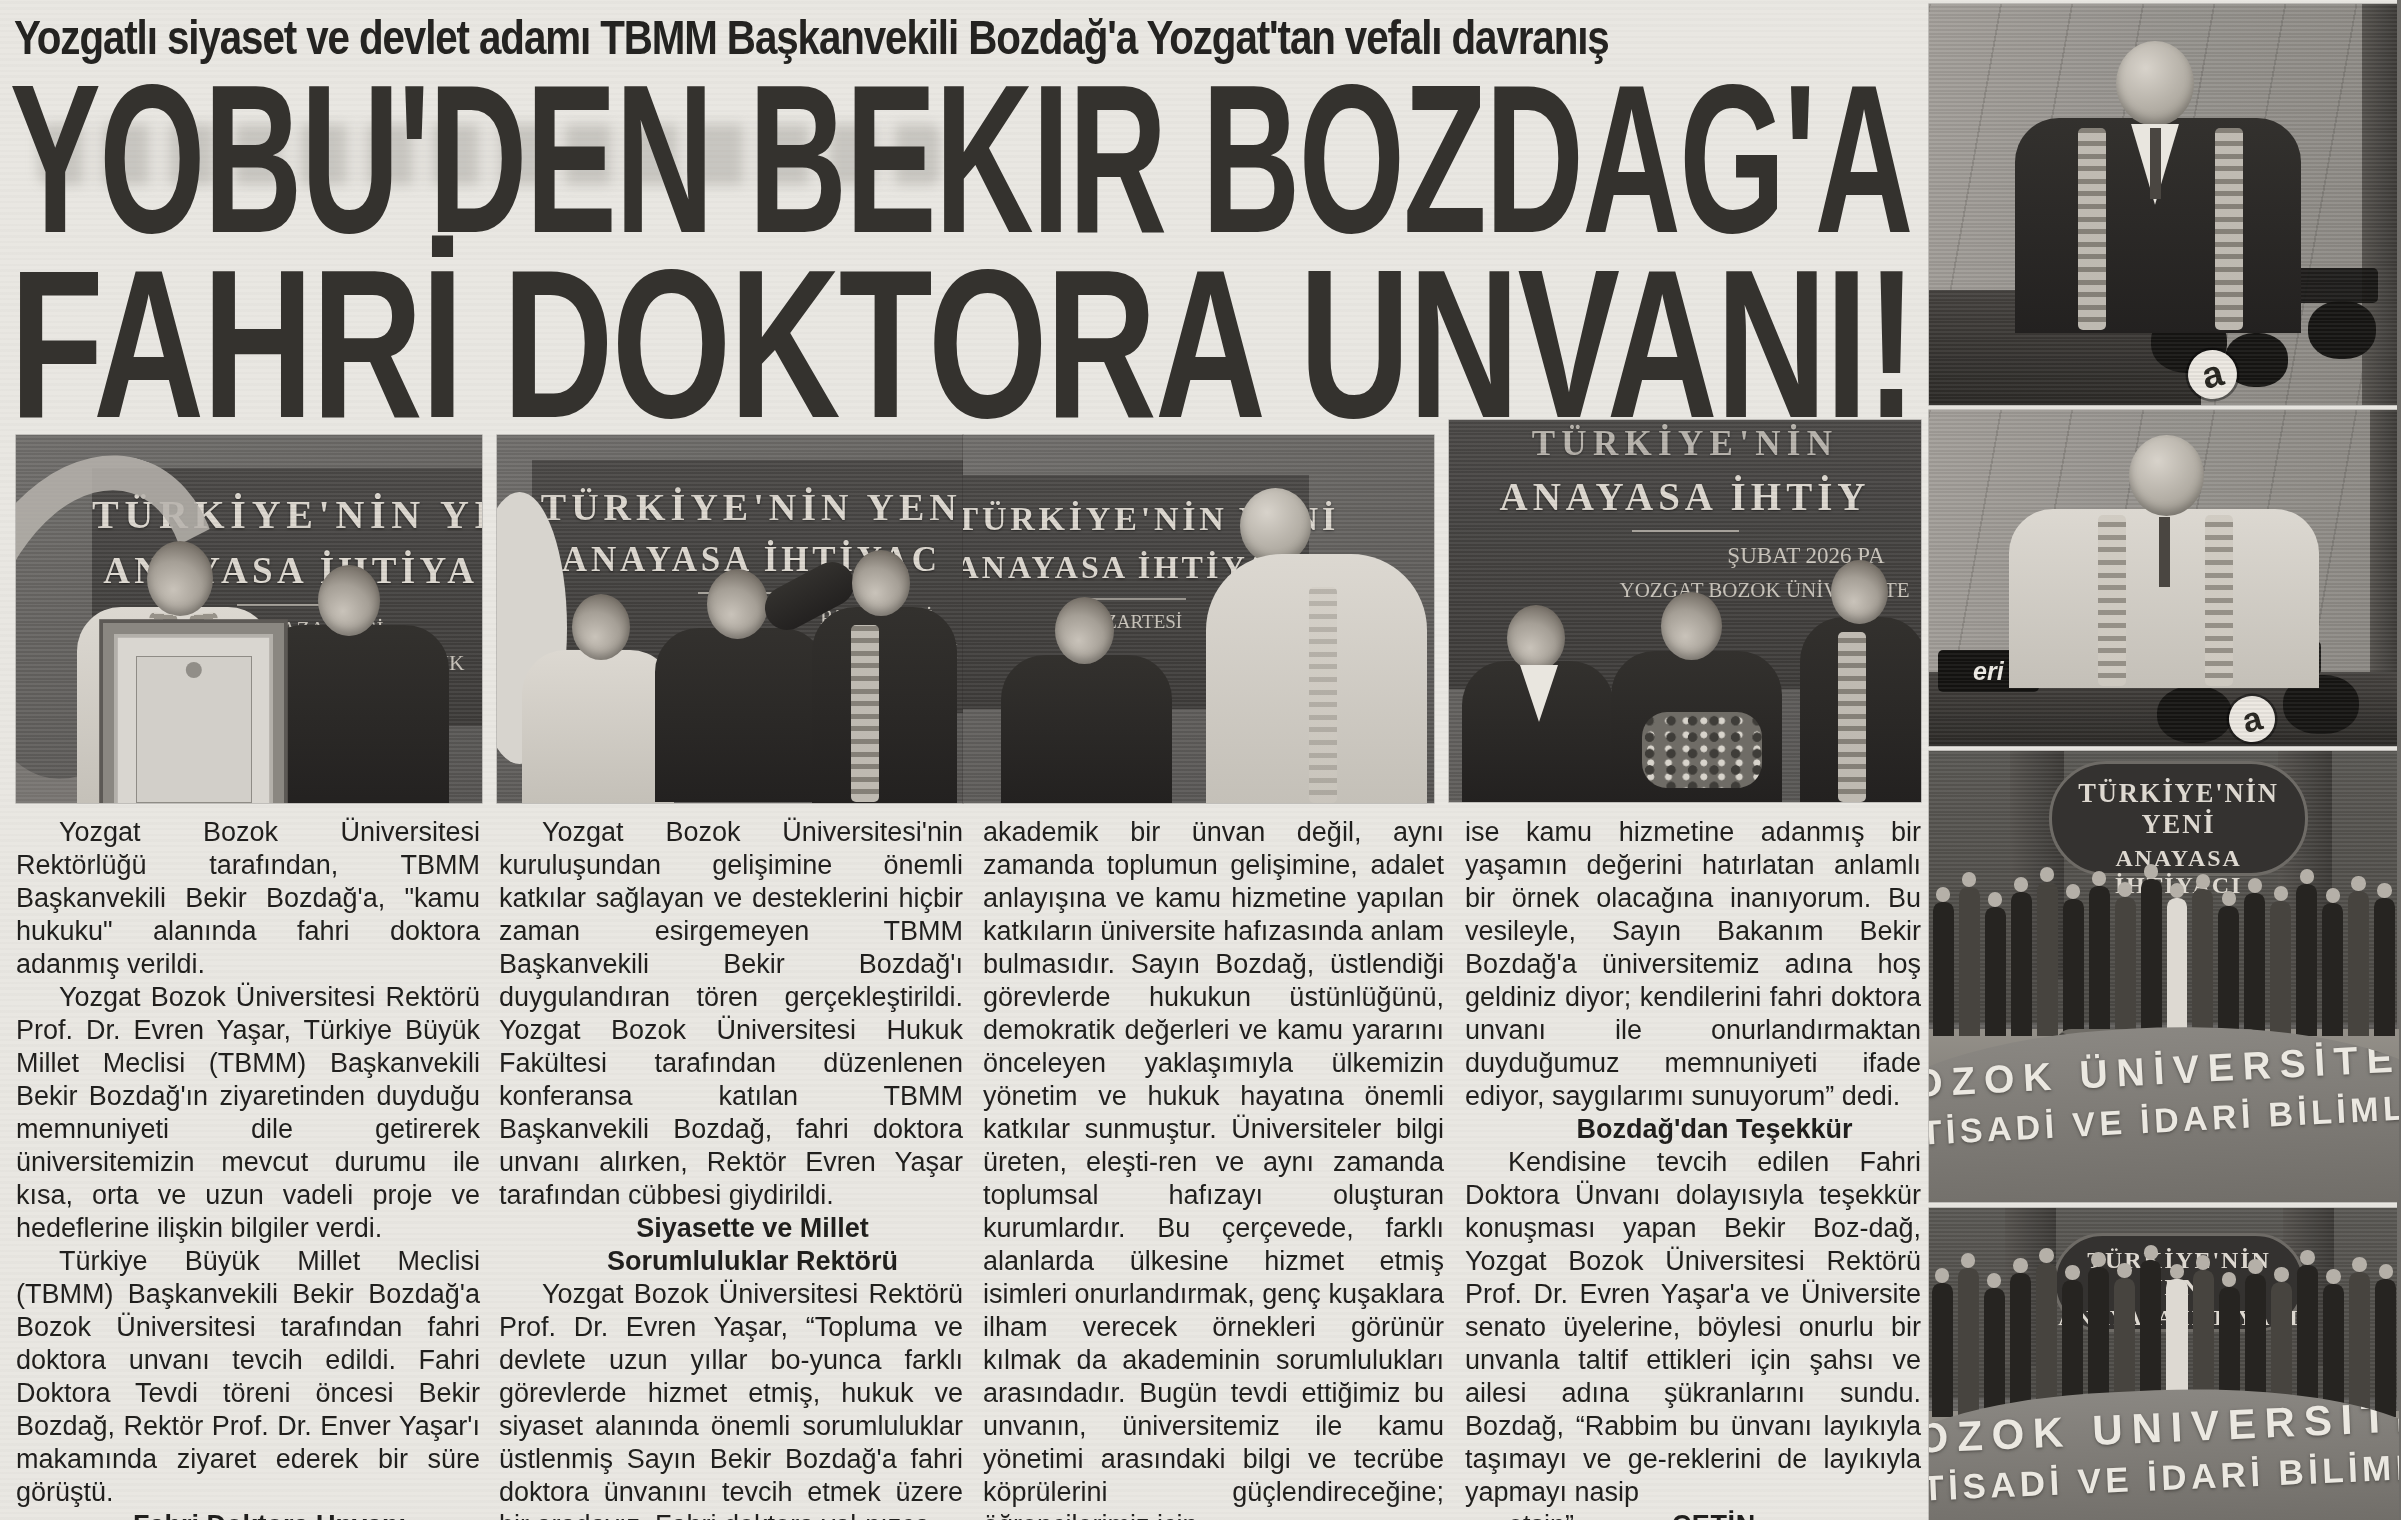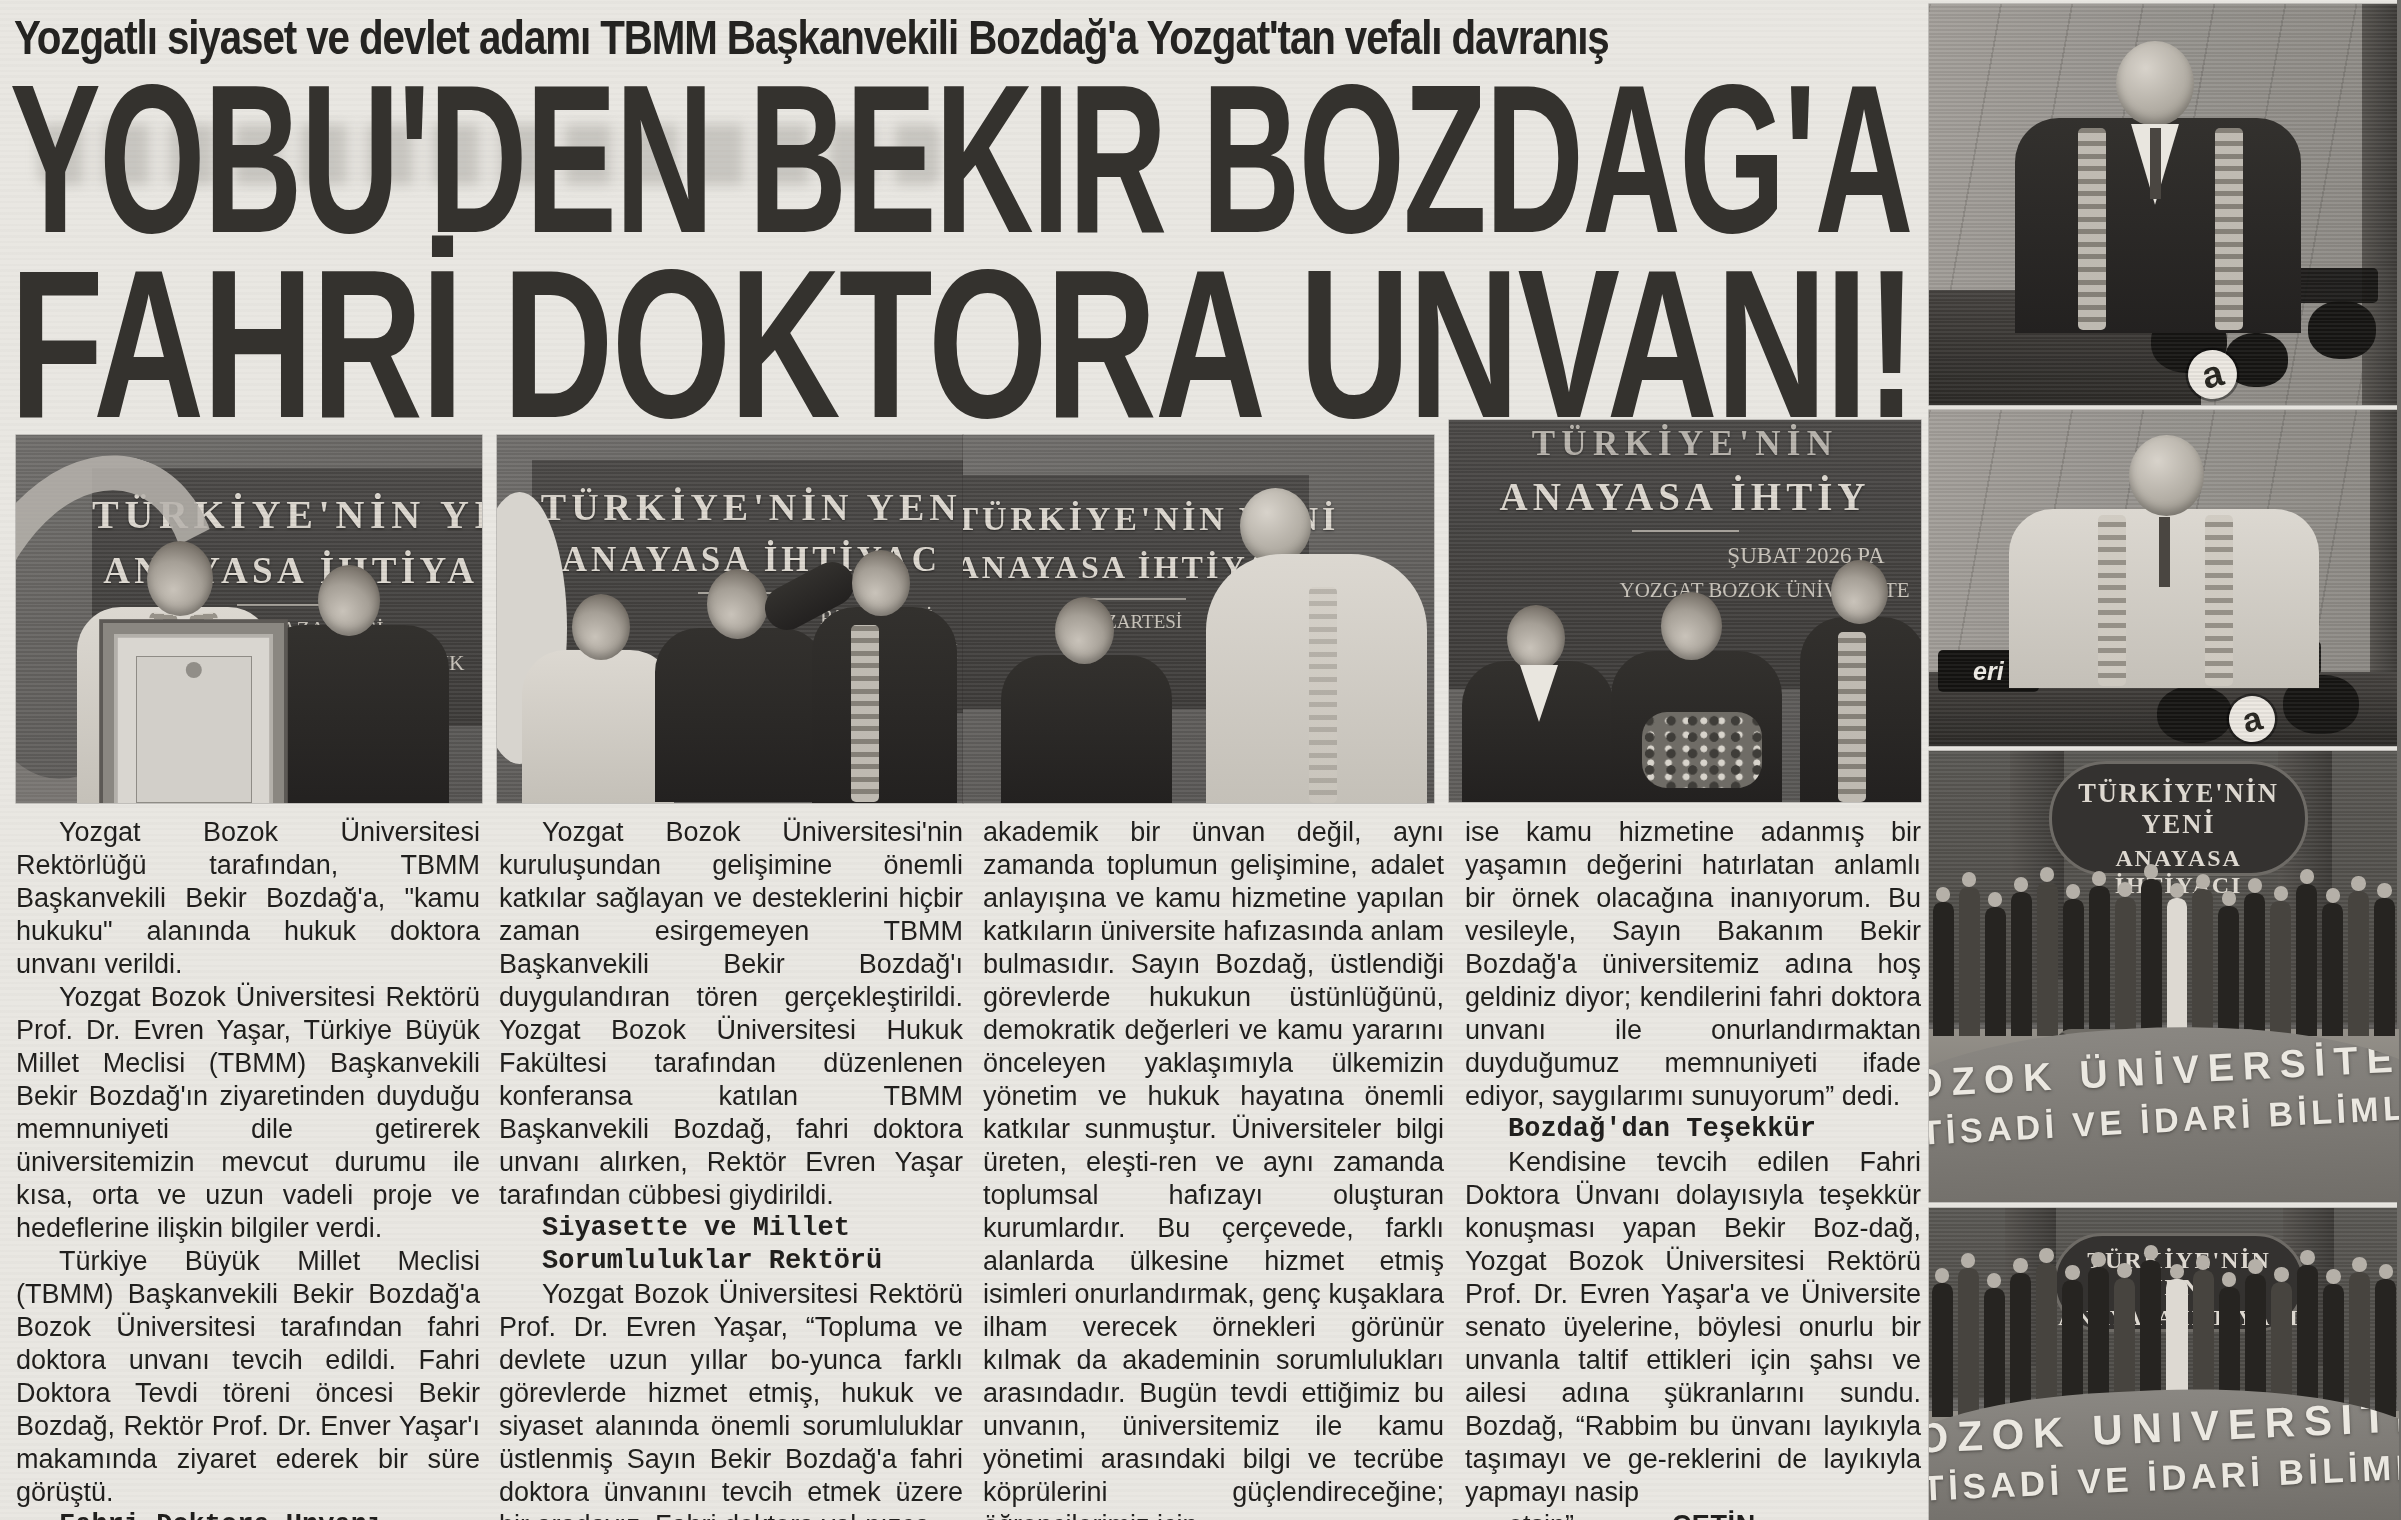--- a/index.html
+++ b/index.html
@@ -88,21 +88,21 @@
   .cert{ position:absolute; background:#d9d6d0; border:11.4px solid #8a8781; box-shadow:0 0 0 3.8px #5c5955, inset 0 0 0 3.8px #b3b0aa; z-index:6;}
   .cert .mat{ position:absolute; inset:21.5px; border:1.9px solid #8f8c86; background:#d2cfc9;}
   .cert .crest{ position:absolute; top:28px; left:50%; width:16.4px; height:16.4px; transform:translateX(-50%);
     border-radius:50%; background:#918e88;}
   .ring{ position:absolute; border:35px solid #b7b3ad; border-right-color:transparent; border-bottom-color:rgba(183,179,173,.35);
     border-radius:50%; opacity:.85; z-index:1;}
   
   .col{ position:absolute; top:816px; font-size:27px; line-height:33px; text-align:justify; color:#201f1d;}
   .col p{ margin:0; text-indent:43px; }
   .col p.noindent{ text-indent:0; }
-  .col p.sub{ font-weight:bold; text-align:left;font-family:Liberation Mono, monospace; }
+  .col p.sub{ font-weight:bold; text-align:center; }
   .byrow{ display:flex; justify-content:space-between; margin:0;}
   .byrow .byline{ font-weight:bold; letter-spacing:0.6px; }
   .edge{ position:absolute; top:0; bottom:0; background:#6f6d69; }
 </style>
 </head>
 <body>
 
 <div id="page">
 
   <div class="kicker">Yozgatlı siyaset ve devlet adamı TBMM Başkanvekili Bozdağ'a Yozgat'tan vefalı davranış</div>
@@ -284,21 +284,21 @@
       </div>
     <div class="stagefloor" style="top:203px;height:57px;"></div>
     <div class="flowers" style="left:158px;top:201px;width:190px;"></div>
     <div class="stage-band" style="height:139px;transform:rotate(-2.5deg);padding-top:14px;">
       <div class="band-l1" style="font-size:42px;">BOZOK UNIVERSITESI</div>
       <div class="band-l2" style="font-size:35px;margin-top:6.3px;padding-right:10px;">İKTİSADİ VE İDARİ BİLİMLER FAKÜLTESİ</div>
     </div>
   </div>
 
   <div class="col" id="col-0" style="left:16px;width:464px;">
-      <p>Yozgat Bozok Üniversitesi Rektörlüğü tarafından, TBMM Başkanvekili Bekir Bozdağ'a, "kamu hukuku" alanında hukuk doktora unvanı verildi.</p>
+      <p>Yozgat Bozok Üniversitesi Rektörlüğü tarafından, TBMM Başkanvekili Bekir Bozdağ'a, "kamu hukuku" alanında fahri doktora adanmış verildi.</p>
       <p>Yozgat Bozok Üniversitesi Rektörü Prof. Dr. Evren Yaşar, Türkiye Büyük Millet Meclisi (TBMM) Başkanvekili Bekir Bozdağ'ın ziyaretinden duyduğu memnuniyeti dile getirerek üniversitemizin mevcut durumu ile kısa, orta ve uzun vadeli proje ve hedeflerine ilişkin bilgiler verdi.</p>
       <p>Türkiye Büyük Millet Meclisi (TBMM) Başkanvekili Bekir Bozdağ'a Bozok Üniversitesi tarafından fahri doktora unvanı tevcih edildi. Fahri Doktora Tevdi töreni öncesi Bekir Bozdağ, Rektör Prof. Dr. Enver Yaşar'ı makamında ziyaret ederek bir süre görüştü.</p>
       <p class="sub">Fahri Doktora Unvanı</p>
     </div>
   <div class="col" id="col-1" style="left:499px;width:464px;">
       <p>Yozgat Bozok Üniversitesi'nin kuruluşundan gelişimine önemli katkılar sağlayan ve desteklerini hiçbir zaman esirgemeyen TBMM Başkanvekili Bekir Bozdağ'ı duygulandıran tören gerçekleştirildi. Yozgat Bozok Üniversitesi Hukuk Fakültesi tarafından düzenlenen konferansa katılan TBMM Başkanvekili Bozdağ, fahri doktora unvanı alırken, Rektör Evren Yaşar tarafından cübbesi giydirildi.</p>
       <p class="sub">Siyasette ve Millet</p>
       <p class="sub">Sorumluluklar Rektörü</p>
       <p>Yozgat Bozok Üniversitesi Rektörü Prof. Dr. Evren Yaşar, “Topluma ve devlete uzun yıllar bo-yunca farklı görevlerde hizmet etmiş, hukuk ve siyaset alanında önemli sorumluluklar üstlenmiş Sayın Bekir Bozdağ'a fahri doktora ünvanını tevcih etmek üzere bir aradayız. Fahri doktora yal-nızca</p>
     </div>

